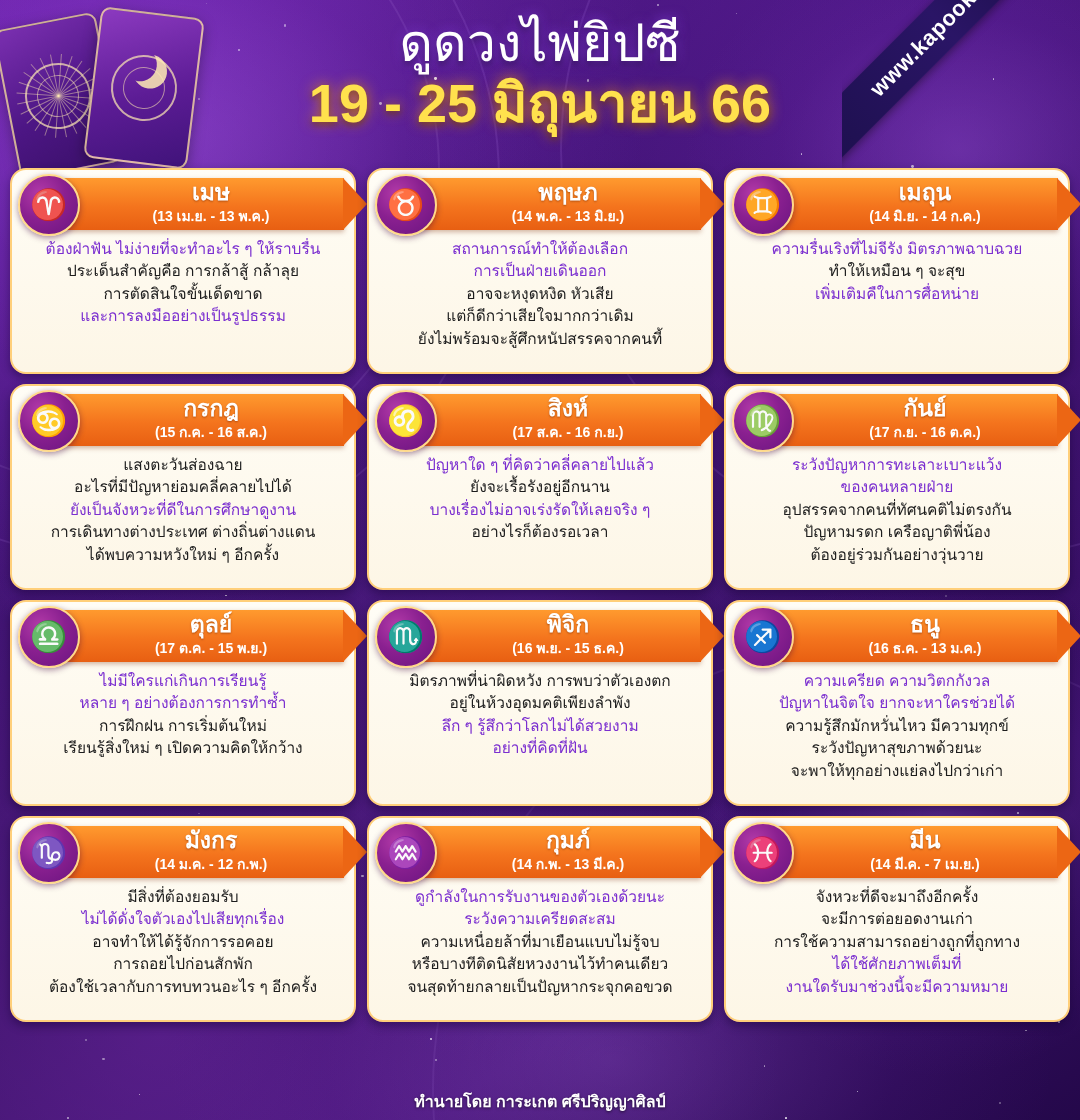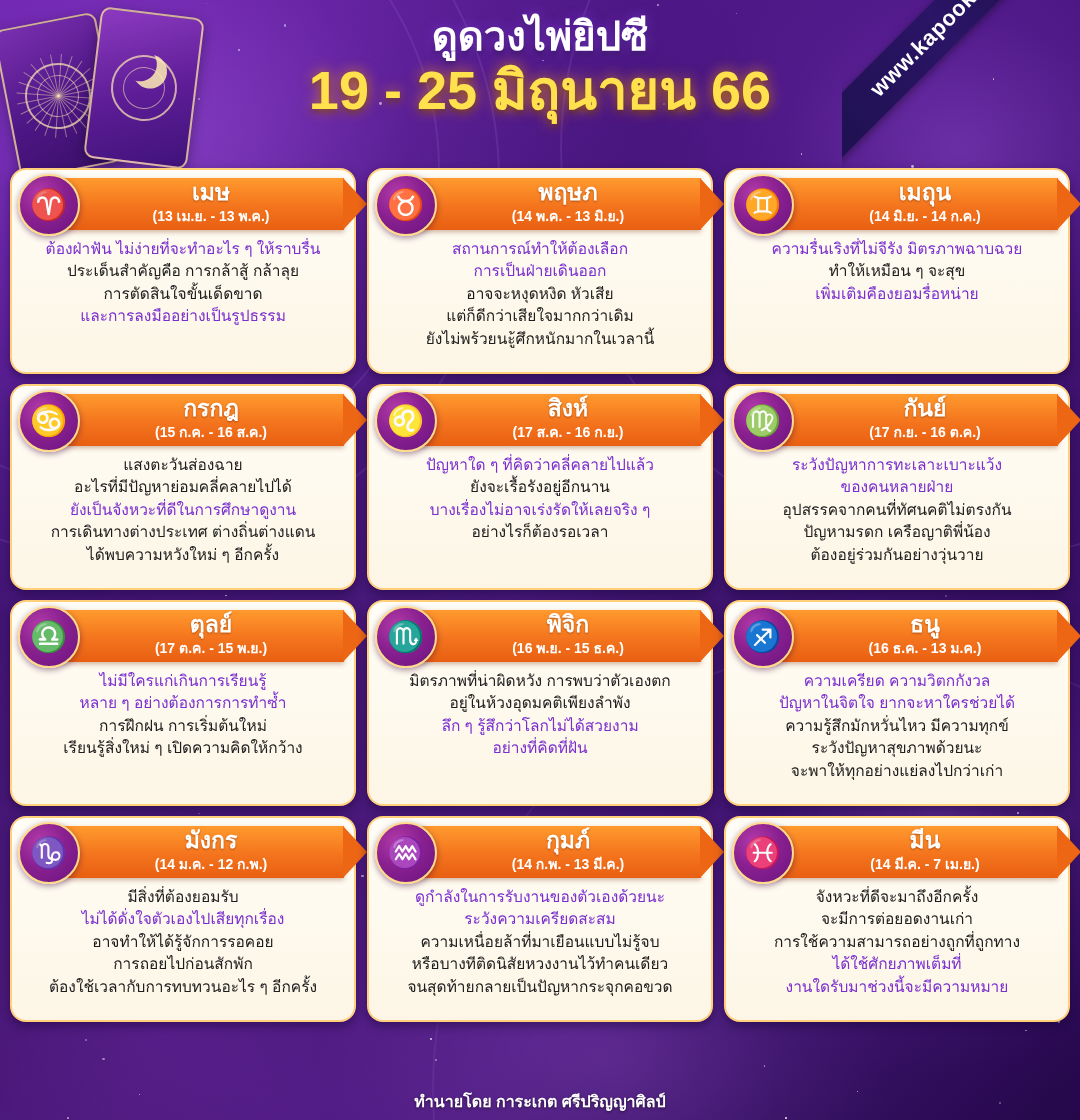--- a/index.html
+++ b/index.html
@@ -86,21 +86,21 @@
     box-shadow:0 2px 10px rgba(0,0,0,.4);
   }
   .ribbon .band span {
     display:block; text-align:center; line-height:46px;
     color:#fff; font-size:22px; font-weight:bold; letter-spacing:.5px;
   }
 
   
   .header { position:absolute; left:0; right:0; top:14px; text-align:center; }
   .h-title {
-    font-size:40px; font-weight:bold; color:#fff; line-height:1.12;
+    font-size:52px; font-weight:normal; color:#fff; line-height:1.12;
     text-shadow:0 0 12px rgba(130,60,220,.9), 0 3px 6px rgba(0,0,0,.55);
   }
   .h-sub {
     font-size:54px; font-weight:bold; line-height:1.18;
     color:#ffe14d;
     text-shadow:0 0 14px rgba(255,160,20,.75), 0 3px 6px rgba(60,20,0,.6);
   }
 
   
   .grid {
@@ -348,36 +348,36 @@
           <div class="znames">
             <div class="zname">พฤษภ</div>
             <div class="zdate">(14 พ.ค. - 13 มิ.ย.)</div>
           </div>
         </div>
         <div class="zbody">
           <p class="hl">สถานการณ์ทำให้ต้องเลือก</p>
           <p class="hl">การเป็นฝ่ายเดินออก</p>
           <p>อาจจะหงุดหงิด หัวเสีย</p>
           <p>แต่ก็ดีกว่าเสียใจมากกว่าเดิม</p>
-          <p>ยังไม่พร้วยนะู้ศึกหนักมากในเวลานี้</p>
+          <p>ยังไม่พร้อมจะสู้ศึกหนัปสรรคจากคนที้</p>
         </div>
       </div>
       <div class="zcard">
         <div class="zhead">
           <div class="banner"></div>
           <div class="glyph">♊</div>
           <div class="znames">
             <div class="zname">เมถุน</div>
             <div class="zdate">(14 มิ.ย. - 14 ก.ค.)</div>
           </div>
         </div>
         <div class="zbody">
           <p class="hl">ความรื่นเริงที่ไม่จีรัง มิตรภาพฉาบฉวย</p>
           <p>ทำให้เหมือน ๆ จะสุข</p>
-          <p class="hl">เพิ่มเติมคืองยอมรื่อหน่าย</p>
+          <p class="hl">เพิ่มเติมคืในการศื่อหน่าย</p>
         </div>
       </div>
       <div class="zcard">
         <div class="zhead">
           <div class="banner"></div>
           <div class="glyph">♋</div>
           <div class="znames">
             <div class="zname">กรกฎ</div>
             <div class="zdate">(15 ก.ค. - 16 ส.ค.)</div>
           </div>

